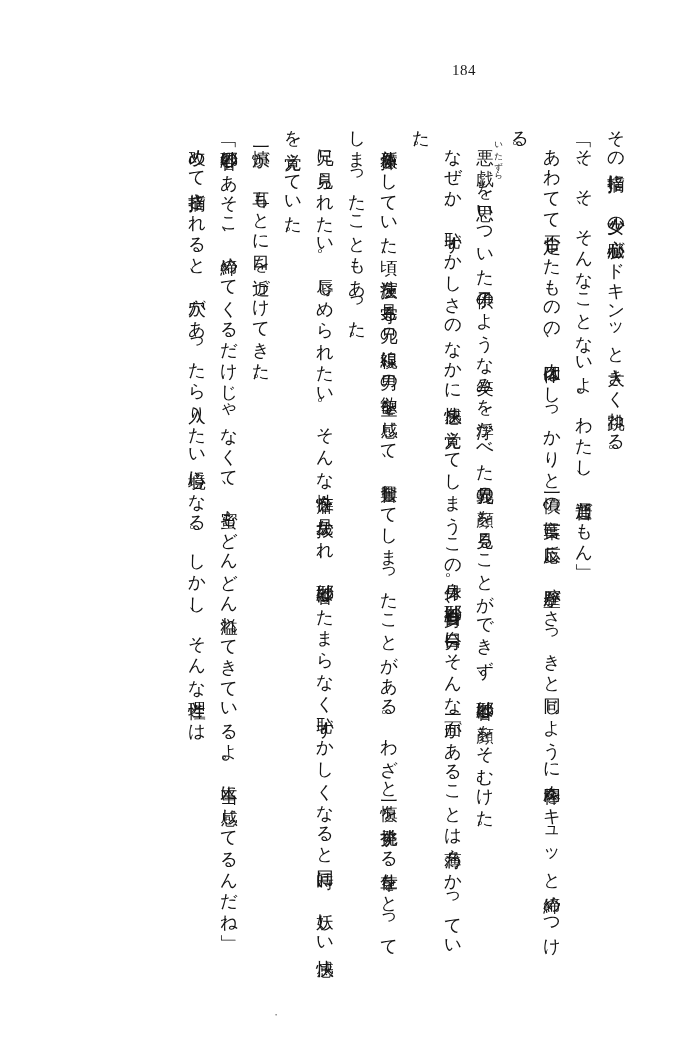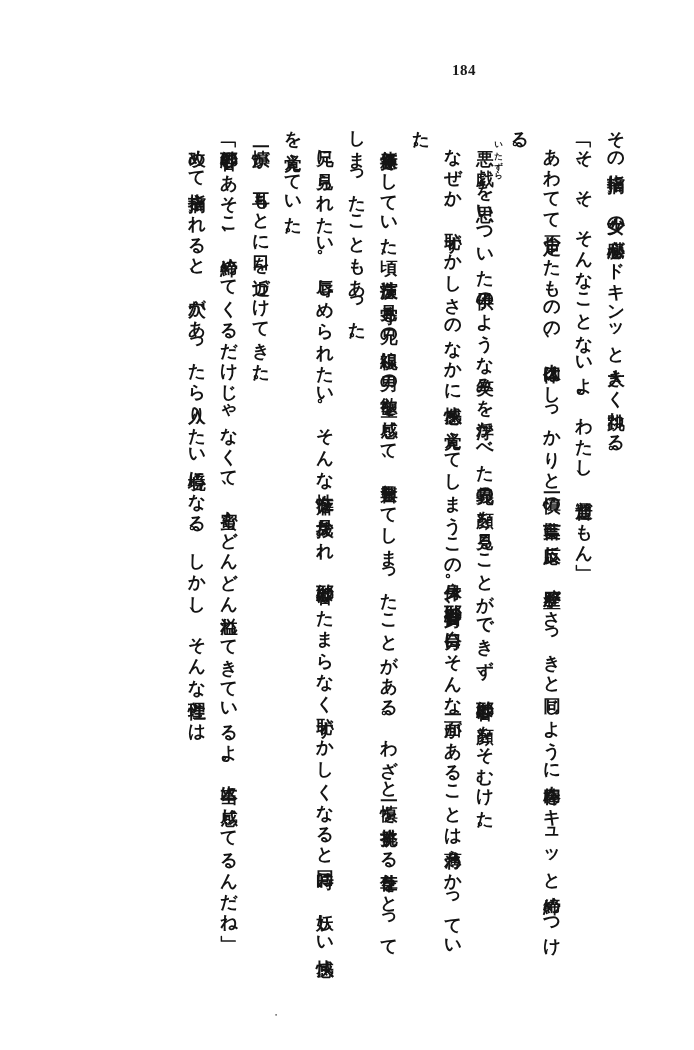--- a/index.html
+++ b/index.html
@@ -12,21 +12,20 @@
     height: 1050px;
     overflow: hidden;
     font-family: "Liberation Serif", "DejaVu Serif", serif;
     color: #111111;
   }
   .page {
     position: relative;
     width: 552px;
     height: 1050px;
     background: #ffffff;
-    font-weight: bold;
   }
   .page-number {
     position: absolute;
     top: 62px;
     right: 76px;
     font-size: 15px;
     letter-spacing: 0.5px;
     color: #1a1a1a;
     font-family: "Liberation Serif", "DejaVu Serif", serif;
   }

